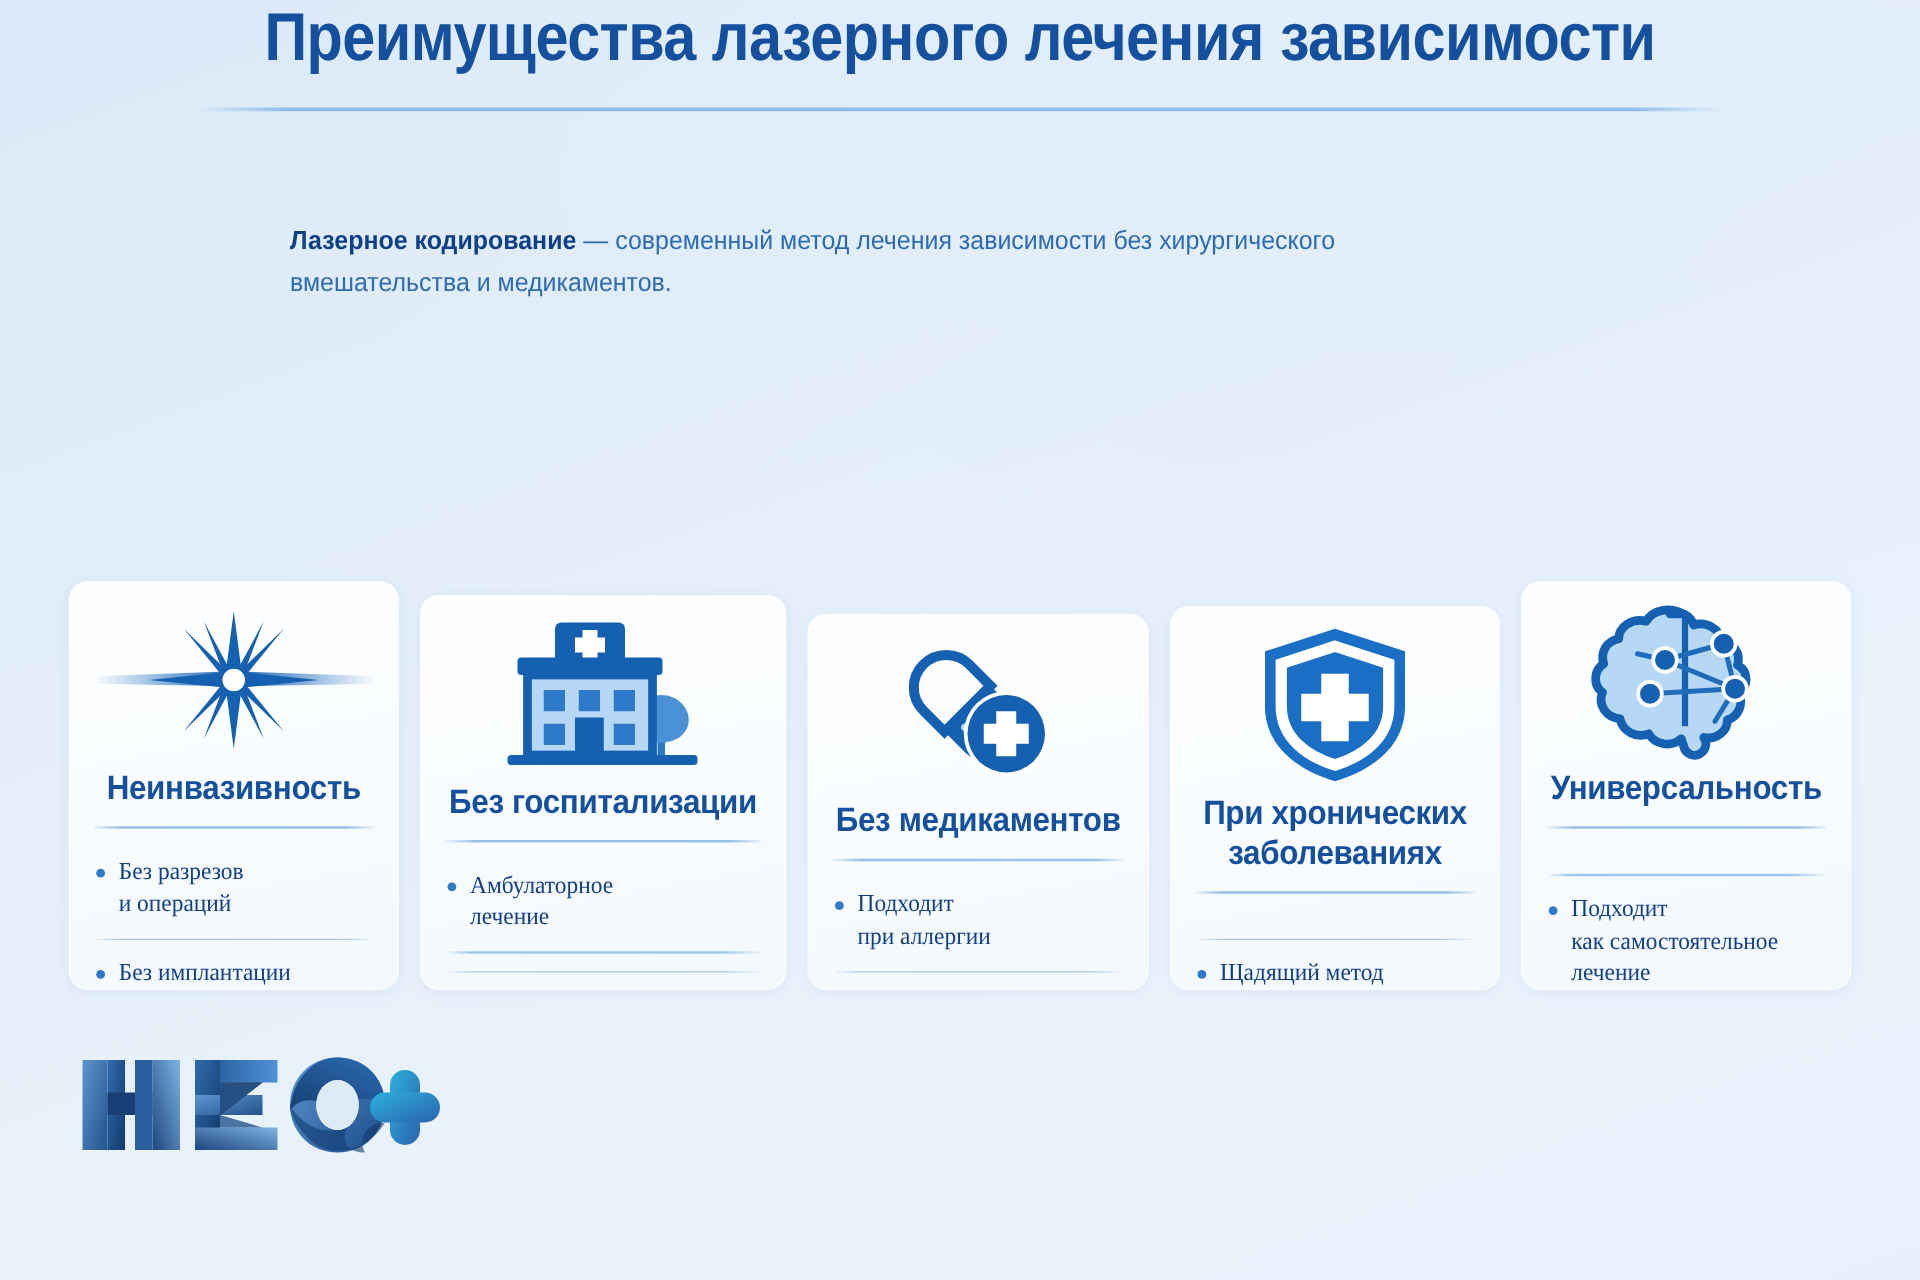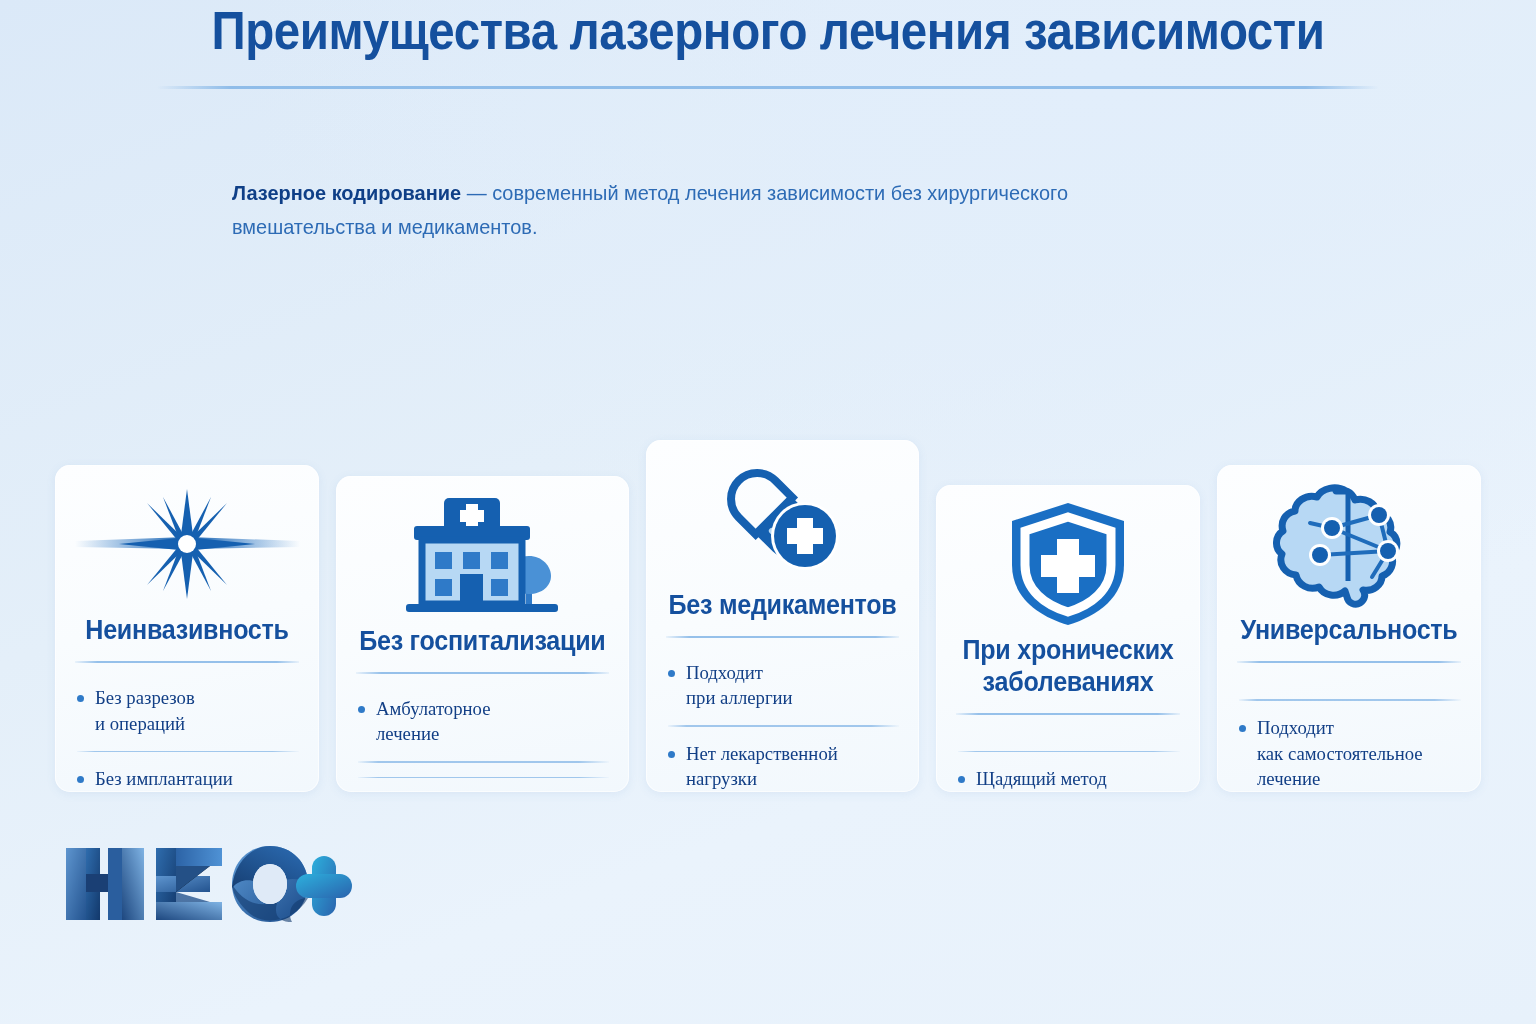--- a/index.html
+++ b/index.html
@@ -272,25 +272,20 @@
     </div>
     <div class="card-title">Без медикаментов</div>
     <div class="title-sep"></div>
     <div class="bullets">
       <div class="bullet">
         <span class="bullet-dot"></span>
         <span class="bullet-text">Подходит
 при аллергии</span>
       </div>
       <div class="bullet-sep"></div>
-      <div class="bullet">
-        <span class="bullet-dot"></span>
-        <span class="bullet-text">Нет лекарственной
-нагрузки</span>
-      </div>
     </div>
   </div>
 
   <div class="card">
     <div class="icon-wrap">
       <svg width="122" height="126" viewBox="0 0 122 126">
         <path d="M61 2 L117 20 v44 c0 32 -26 51 -56 60 C31 115 5 96 5 64 V20 Z" fill="#1a6fc4"></path>
         <path d="M61 16 L104 30 v34 c0 25 -20 40 -43 47 C38 104 18 89 18 64 V30 Z" fill="none" stroke="#ffffff" stroke-width="9"></path>
         <rect x="50" y="38" width="22" height="54" fill="#ffffff"></rect>
         <rect x="34" y="54" width="54" height="22" fill="#ffffff"></rect>

